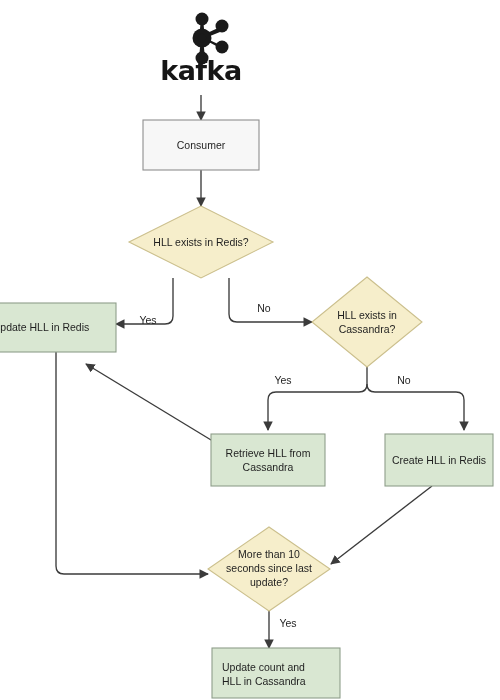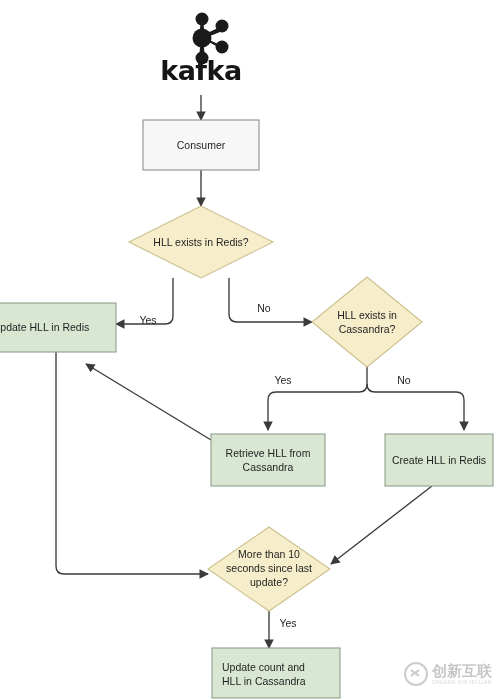--- a/index.html
+++ b/index.html
@@ -213,21 +213,14 @@
       <text class="node-text" x="222" y="682" text-anchor="start">HLL in Cassandra</text>
     </g>
 
     <text class="edge-label" x="148" y="321" text-anchor="middle">Yes</text>
     <text class="edge-label" x="264" y="309" text-anchor="middle">No</text>
     <text class="edge-label" x="283" y="381" text-anchor="middle">Yes</text>
     <text class="edge-label" x="404" y="381" text-anchor="middle">No</text>
     <text class="edge-label" x="288" y="624" text-anchor="middle">Yes</text>
   </svg>
 
-  <div class="watermark">
-    <div class="wm-logo"></div>
-    <div class="wm-text">
-      <span class="wm-cn">创新互联</span>
-      <span class="wm-py">CHUANG XIN HU LIAN</span>
-    </div>
-  </div>
 
 </div>
 
 </body></html>

